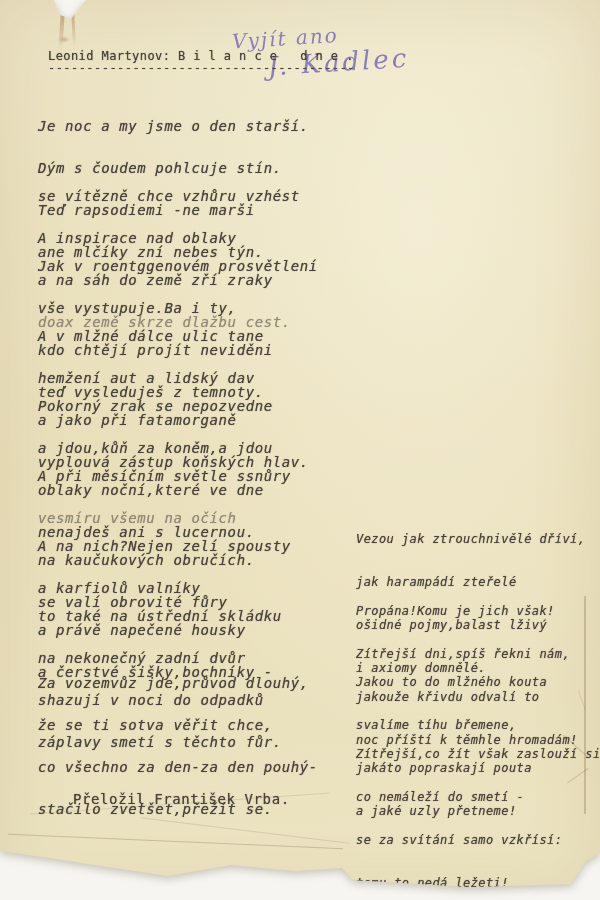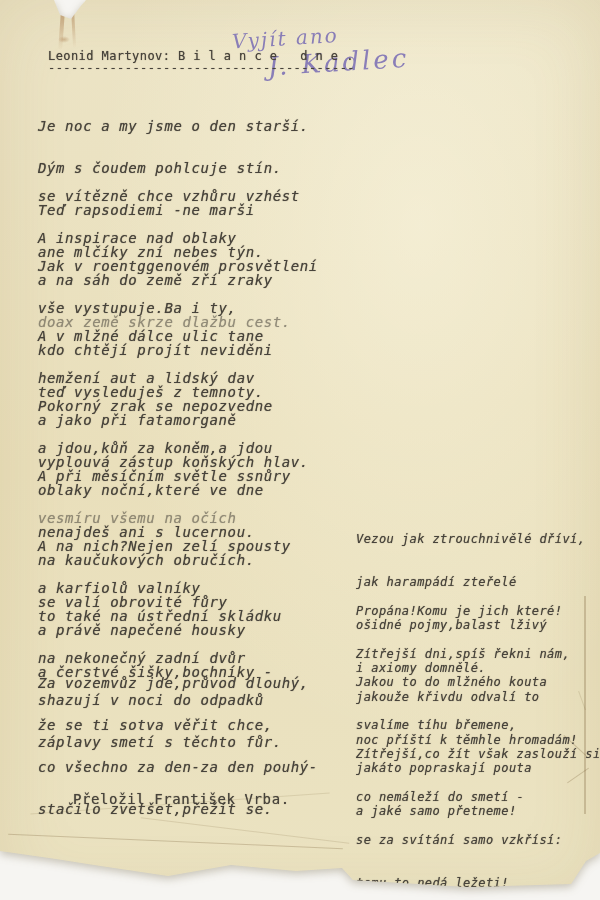--- a/index.html
+++ b/index.html
@@ -128,30 +128,30 @@
         <span class="line">stačilo zvetšet,přežít se.</span>
       </div>
 
       <div class="stanza elite" style="left:356px;top:503px">
         <span class="line">Vezou jak ztrouchnivělé dříví,</span>
         <span class="line">jak harampádí zteřelé</span>
         <span class="line">ošidné pojmy,balast lživý</span>
         <span class="line">i axiomy domnělé.</span>
       </div>
       <div class="stanza elite" style="left:356px;top:575px">
-        <span class="line">Propána!Komu je jich které!</span>
+        <span class="line">Propána!Komu je jich však!</span>
         <span class="line">Zítřejší dni,spíš řekni nám,</span>
         <span class="line">jakouže křivdu odvalí to</span>
         <span class="line">noc příští k těmhle hromadám!</span>
       </div>
       <div class="stanza elite" style="left:356px;top:646px">
         <span class="line">Jakou to do mlžného kouta</span>
         <span class="line">svalíme tíhu břemene,</span>
         <span class="line">jakáto popraskají pouta</span>
-        <span class="line">a jaké samo přetneme!</span>
+        <span class="line">a jaké uzly přetneme!</span>
       </div>
       <div class="stanza elite" style="left:356px;top:718px">
         <span class="line">Zítřejší,co žít však zaslouží si,</span>
         <span class="line">co nemáleží do smetí -</span>
         <span class="line">se za svítání samo vzkřísí:</span>
         <span class="line">tomu to nedá ležeti!</span>
       </div>
 
       <div class="pica footer-credit">Přeložil František Vrba.</div>
 

